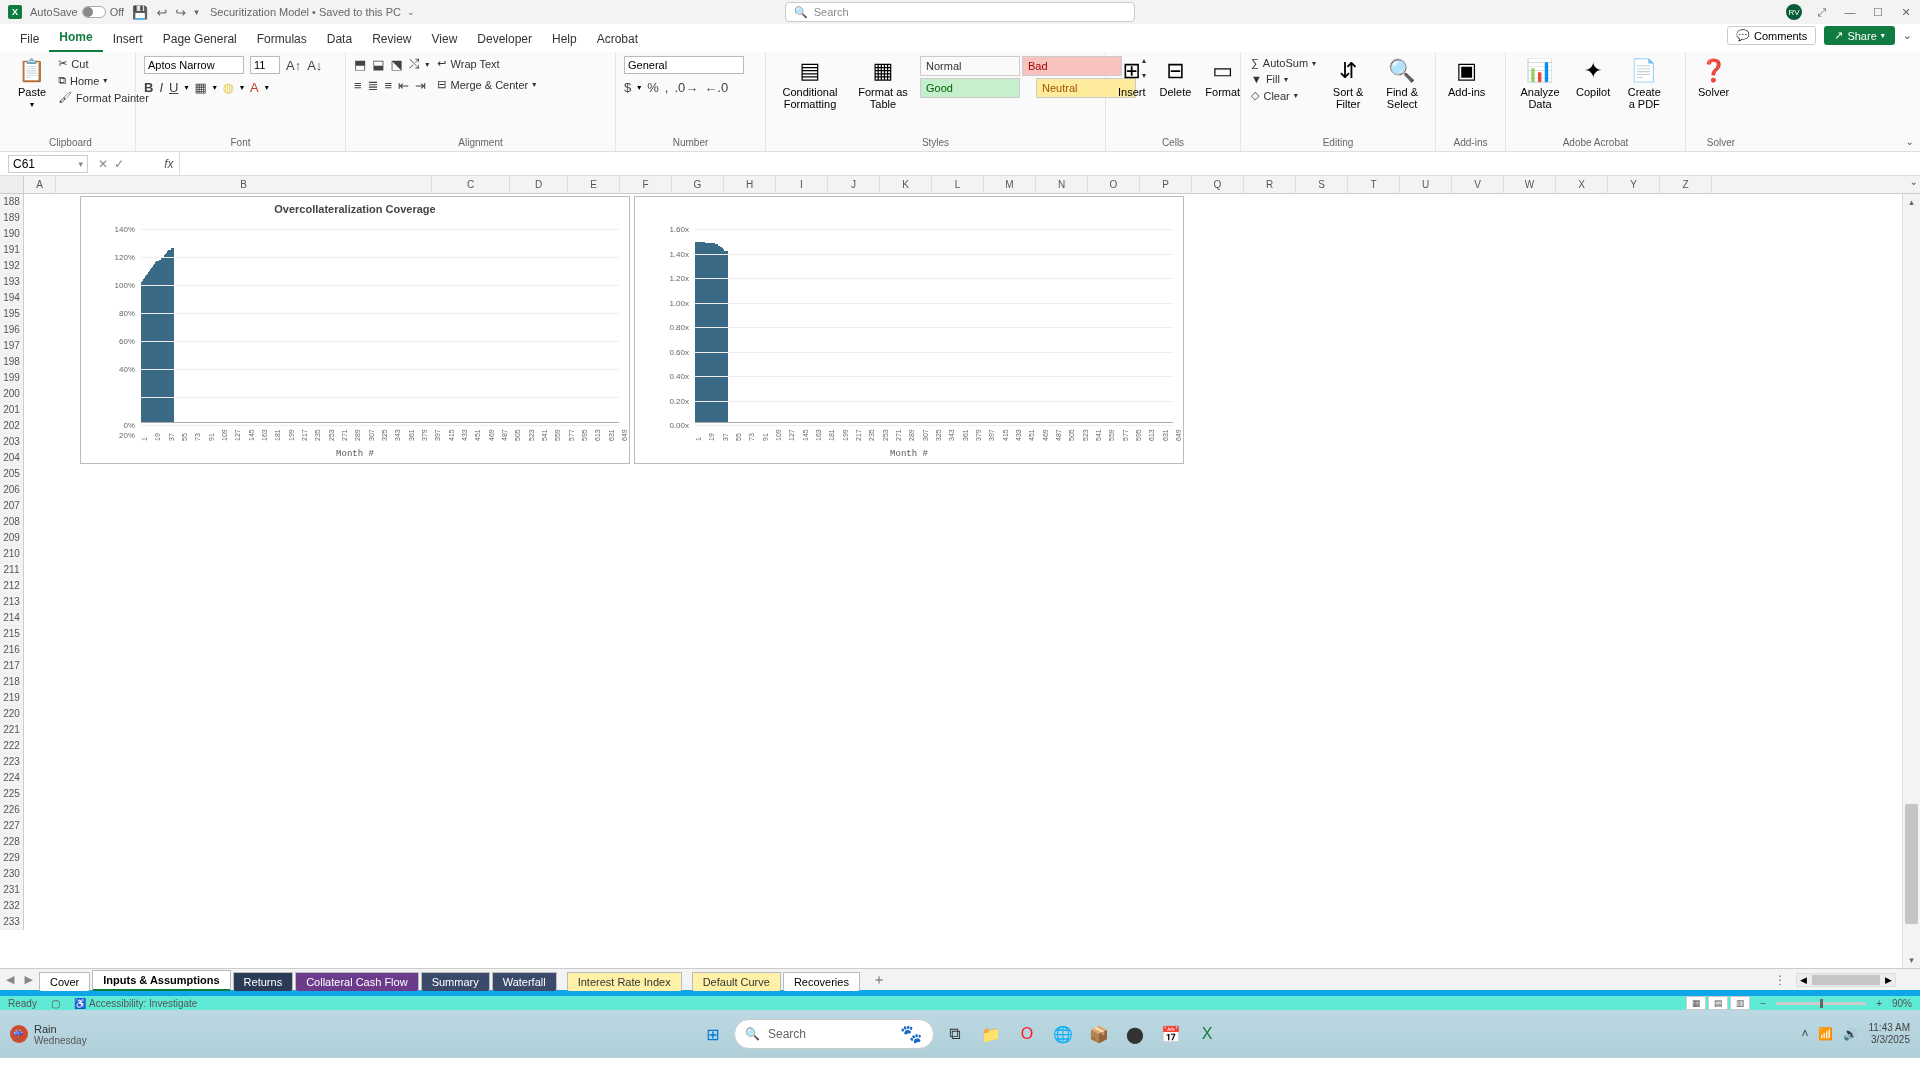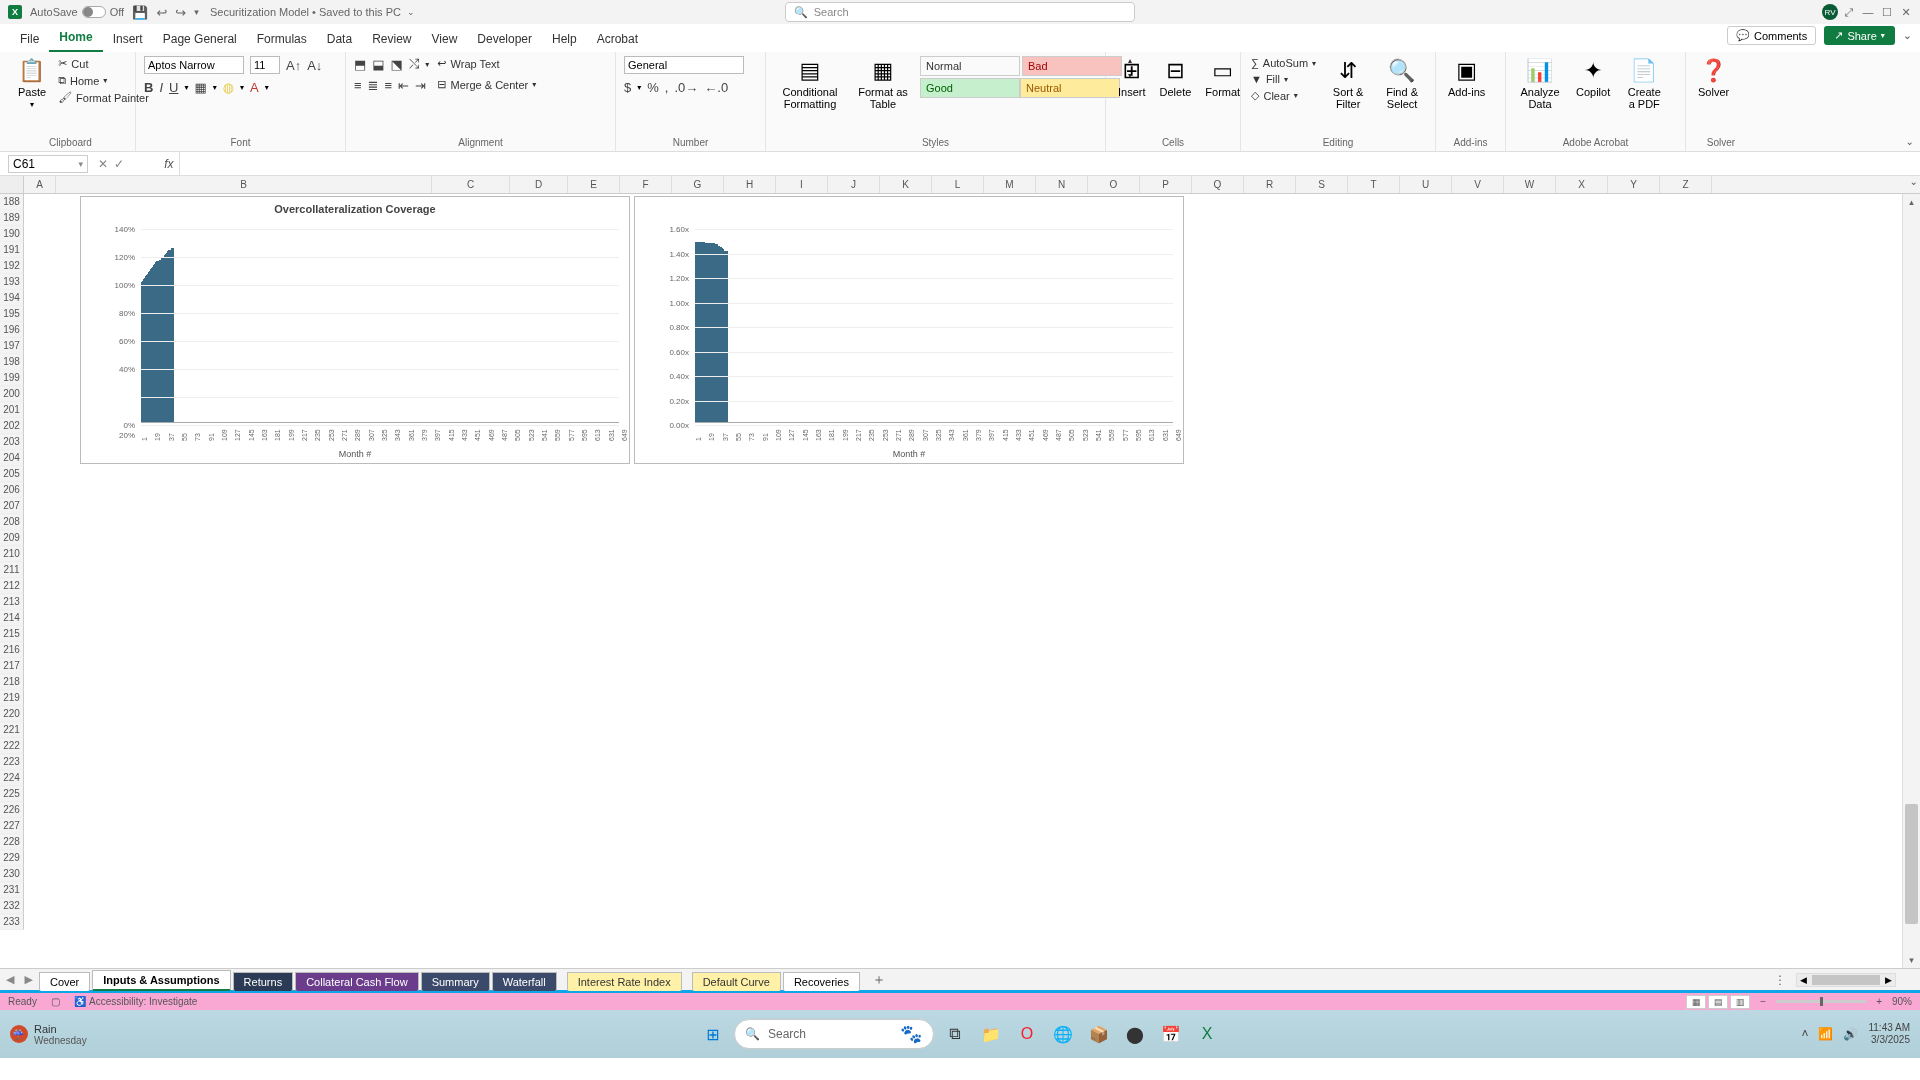--- a/index.html
+++ b/index.html
@@ -8,21 +8,21 @@
 
 .title-bar { height: 24px; background: #f3f3f3; display: flex; align-items: center; font-size: 11px; color: #666; position: relative; }
 .title-bar .left { display: flex; align-items: center; gap: 8px; padding-left: 8px; }
 .title-bar .excel-icon { width: 14px; height: 14px; background: #107c41; display: inline-flex; align-items: center; justify-content: center; color: #fff; font-size: 9px; font-weight: bold; border-radius: 2px; }
 .autosave { display: flex; align-items: center; gap: 4px; }
 .toggle { width: 24px; height: 12px; border: 1px solid #aaa; border-radius: 6px; display: inline-flex; align-items: center; background: #fff; }
 .toggle-knob { width: 10px; height: 10px; background: #888; border-radius: 50%; }
 .qat-icon { color: #666; font-size: 13px; cursor: pointer; }
 .title-center { position: absolute; left: 210px; display: flex; align-items: center; gap: 6px; }
 .search-box { position: absolute; left: 50%; transform: translateX(-50%); width: 350px; height: 20px; border: 1px solid #ccc; border-radius: 4px; background: #fff; display: flex; align-items: center; padding: 0 8px; gap: 6px; color: #888; }
-.title-right { position: absolute; right: 6px; display: flex; align-items: center; gap: 3px; }
+.title-right { position: absolute; right: 6px; display: flex; align-items: center; gap: 12px; }
 .avatar { width: 16px; height: 16px; border-radius: 50%; background: #0a5c36; color: #fff; display: inline-flex; align-items: center; justify-content: center; font-size: 8px; }
 .win-btn { width: 16px; text-align: center; color: #666; cursor: pointer; }
 
 
 .ribbon-tabs { height: 28px; display: flex; align-items: flex-end; padding-left: 10px; font-size: 12px; gap: 0; position: relative; }
 .ribbon-tab { padding: 6px 10px; cursor: pointer; color: #333; }
 .ribbon-tab.active { color: #107c41; border-bottom: 2px solid #107c41; font-weight: 600; }
 .ribbon-right { position: absolute; right: 8px; display: flex; align-items: center; gap: 8px; top: 2px; }
 .comments-btn { border: 1px solid #ccc; padding: 2px 8px; border-radius: 3px; font-size: 11px; display: flex; align-items: center; gap: 4px; }
 .share-btn { background: #107c41; color: #fff; padding: 3px 10px; border-radius: 3px; font-size: 11px; display: flex; align-items: center; gap: 4px; }
@@ -61,21 +61,21 @@
 .cells { position: absolute; left: 24px; top: 18px; right: 0; bottom: 0; }
 
 
 .chart-box { position: absolute; border: 1px solid #bbb; background: #fff; }
 .chart-title { text-align: center; font-size: 11px; color: #444; padding: 6px 0 4px; font-weight: 600; }
 .plot { position: absolute; left: 60px; right: 10px; top: 32px; bottom: 40px; border-bottom: 1px solid #aaa; }
 .y-tick { position: absolute; left: -50px; width: 44px; text-align: right; font-size: 8px; color: #666; transform: translateY(-50%); }
 .grid-line { position: absolute; left: 0; right: 0; border-top: 1px solid #eee; }
 .bars { position: absolute; left: 0; bottom: 0; display: flex; align-items: flex-end; gap: 0; }
 .bar { background: #5b8ba5; border-right: 1px solid #3a6a85; }
-.x-axis-label { position: absolute; bottom: 4px; left: 0; right: 0; text-align: center; font-size: 9px; color: #555; }
+.x-axis-label { position: absolute; bottom: 4px; left: 0; right: 0; text-align: center; font-size: 9px; color: #555; font-family: Liberation Mono, monospace; }
 .x-ticks { position: absolute; left: 60px; right: 10px; bottom: 18px; height: 18px; font-size: 7px; color: #666; }
 .x-tick { position: absolute; transform: rotate(-90deg); transform-origin: left top; white-space: nowrap; }
 
 
 .vscroll { position: absolute; right: 0; top: 18px; bottom: 0; width: 18px; background: #f3f3f3; border-left: 1px solid #ddd; }
 .vthumb { position: absolute; left: 2px; right: 2px; background: #c5c5c5; border-radius: 2px; }
 .varrow { position: absolute; left: 0; right: 0; height: 16px; text-align: center; font-size: 9px; color: #666; line-height: 16px; }
 .expand-btn { position: absolute; right: 2px; top: 0; font-size: 10px; color: #555; }
 
 
@@ -86,21 +86,21 @@
 .sheet-tab.active { background: #fff; font-weight: 600; border-bottom: 2px solid #107c41; }
 .st-dark { background: #2b3a55; color: #fff; }
 .st-purple { background: #6b3c8c; color: #fff; }
 .st-navy { background: #3b4a6b; color: #fff; }
 .st-yellow { background: #fff2a8; color: #333; margin-left: 8px; }
 .add-sheet { padding: 0 10px; font-size: 14px; color: #666; cursor: pointer; }
 .hscroll-track { position: absolute; right: 24px; width: 100px; height: 14px; background: #ececec; border: 1px solid #ddd; display: flex; align-items: center; }
 .dots-menu { position: absolute; right: 134px; font-size: 12px; color: #666; }
 
 
-.status-bar { height: 20px; background: #f9a8d4; border-top: 3px solid #0ea5e9; display: flex; align-items: center; font-size: 10px; color: #555; padding: 0 8px; justify-content: space-between; }
+.status-bar { height: 20px; background: #5eead4; border-top: 6px solid #0ea5e9; display: flex; align-items: center; font-size: 10px; color: #555; padding: 0 8px; justify-content: space-between; }
 .status-left { display: flex; align-items: center; gap: 14px; }
 .status-right { display: flex; align-items: center; gap: 10px; }
 .view-btns { display: flex; gap: 2px; }
 .view-btn { width: 20px; height: 14px; border: 1px solid #ccc; background: #fff; display: flex; align-items: center; justify-content: center; font-size: 9px; }
 .zoom-slider { width: 90px; height: 3px; background: #ccc; position: relative; }
 .zoom-slider::after { content: ""; position: absolute; left: 44px; top: -3px; width: 3px; height: 9px; background: #666; }
 
 
 .taskbar { height: 48px; background: linear-gradient(#bcd9e3, #b0cfd9); display: flex; align-items: center; position: relative; font-size: 12px; color: #333; }
 .weather { position: absolute; left: 10px; display: flex; align-items: center; gap: 6px; }
@@ -280,21 +280,21 @@
         </div>
       <div class="big-btn">
           <span class="big-icon">▦</span>
           <span style="text-align:center;width:54px;">Format as Table</span>
         </div>
       <div class="rcol" style="gap:2px;">
         <div style="display:flex;gap:2px;">
           <div class="style-cell">Normal</div>
           <div class="style-cell" style="background:#f8c3bf;color:#9c0006;">Bad</div>
         </div>
-        <div style="display:flex;gap:0;">
+        <div style="display:flex;gap:16px;">
           <div class="style-cell" style="background:#c6efce;color:#006100;">Good</div>
           <div class="style-cell" style="background:#ffeb9c;color:#9c5700;">Neutral</div>
         </div>
       </div>
       <div class="rcol" style="justify-content:center;gap:6px;">
         <span style="font-size:8px;">▴</span>
         <span style="font-size:8px;">▾</span>
       </div>
     </div>
     <div class="rgroup-label">Styles</div>

